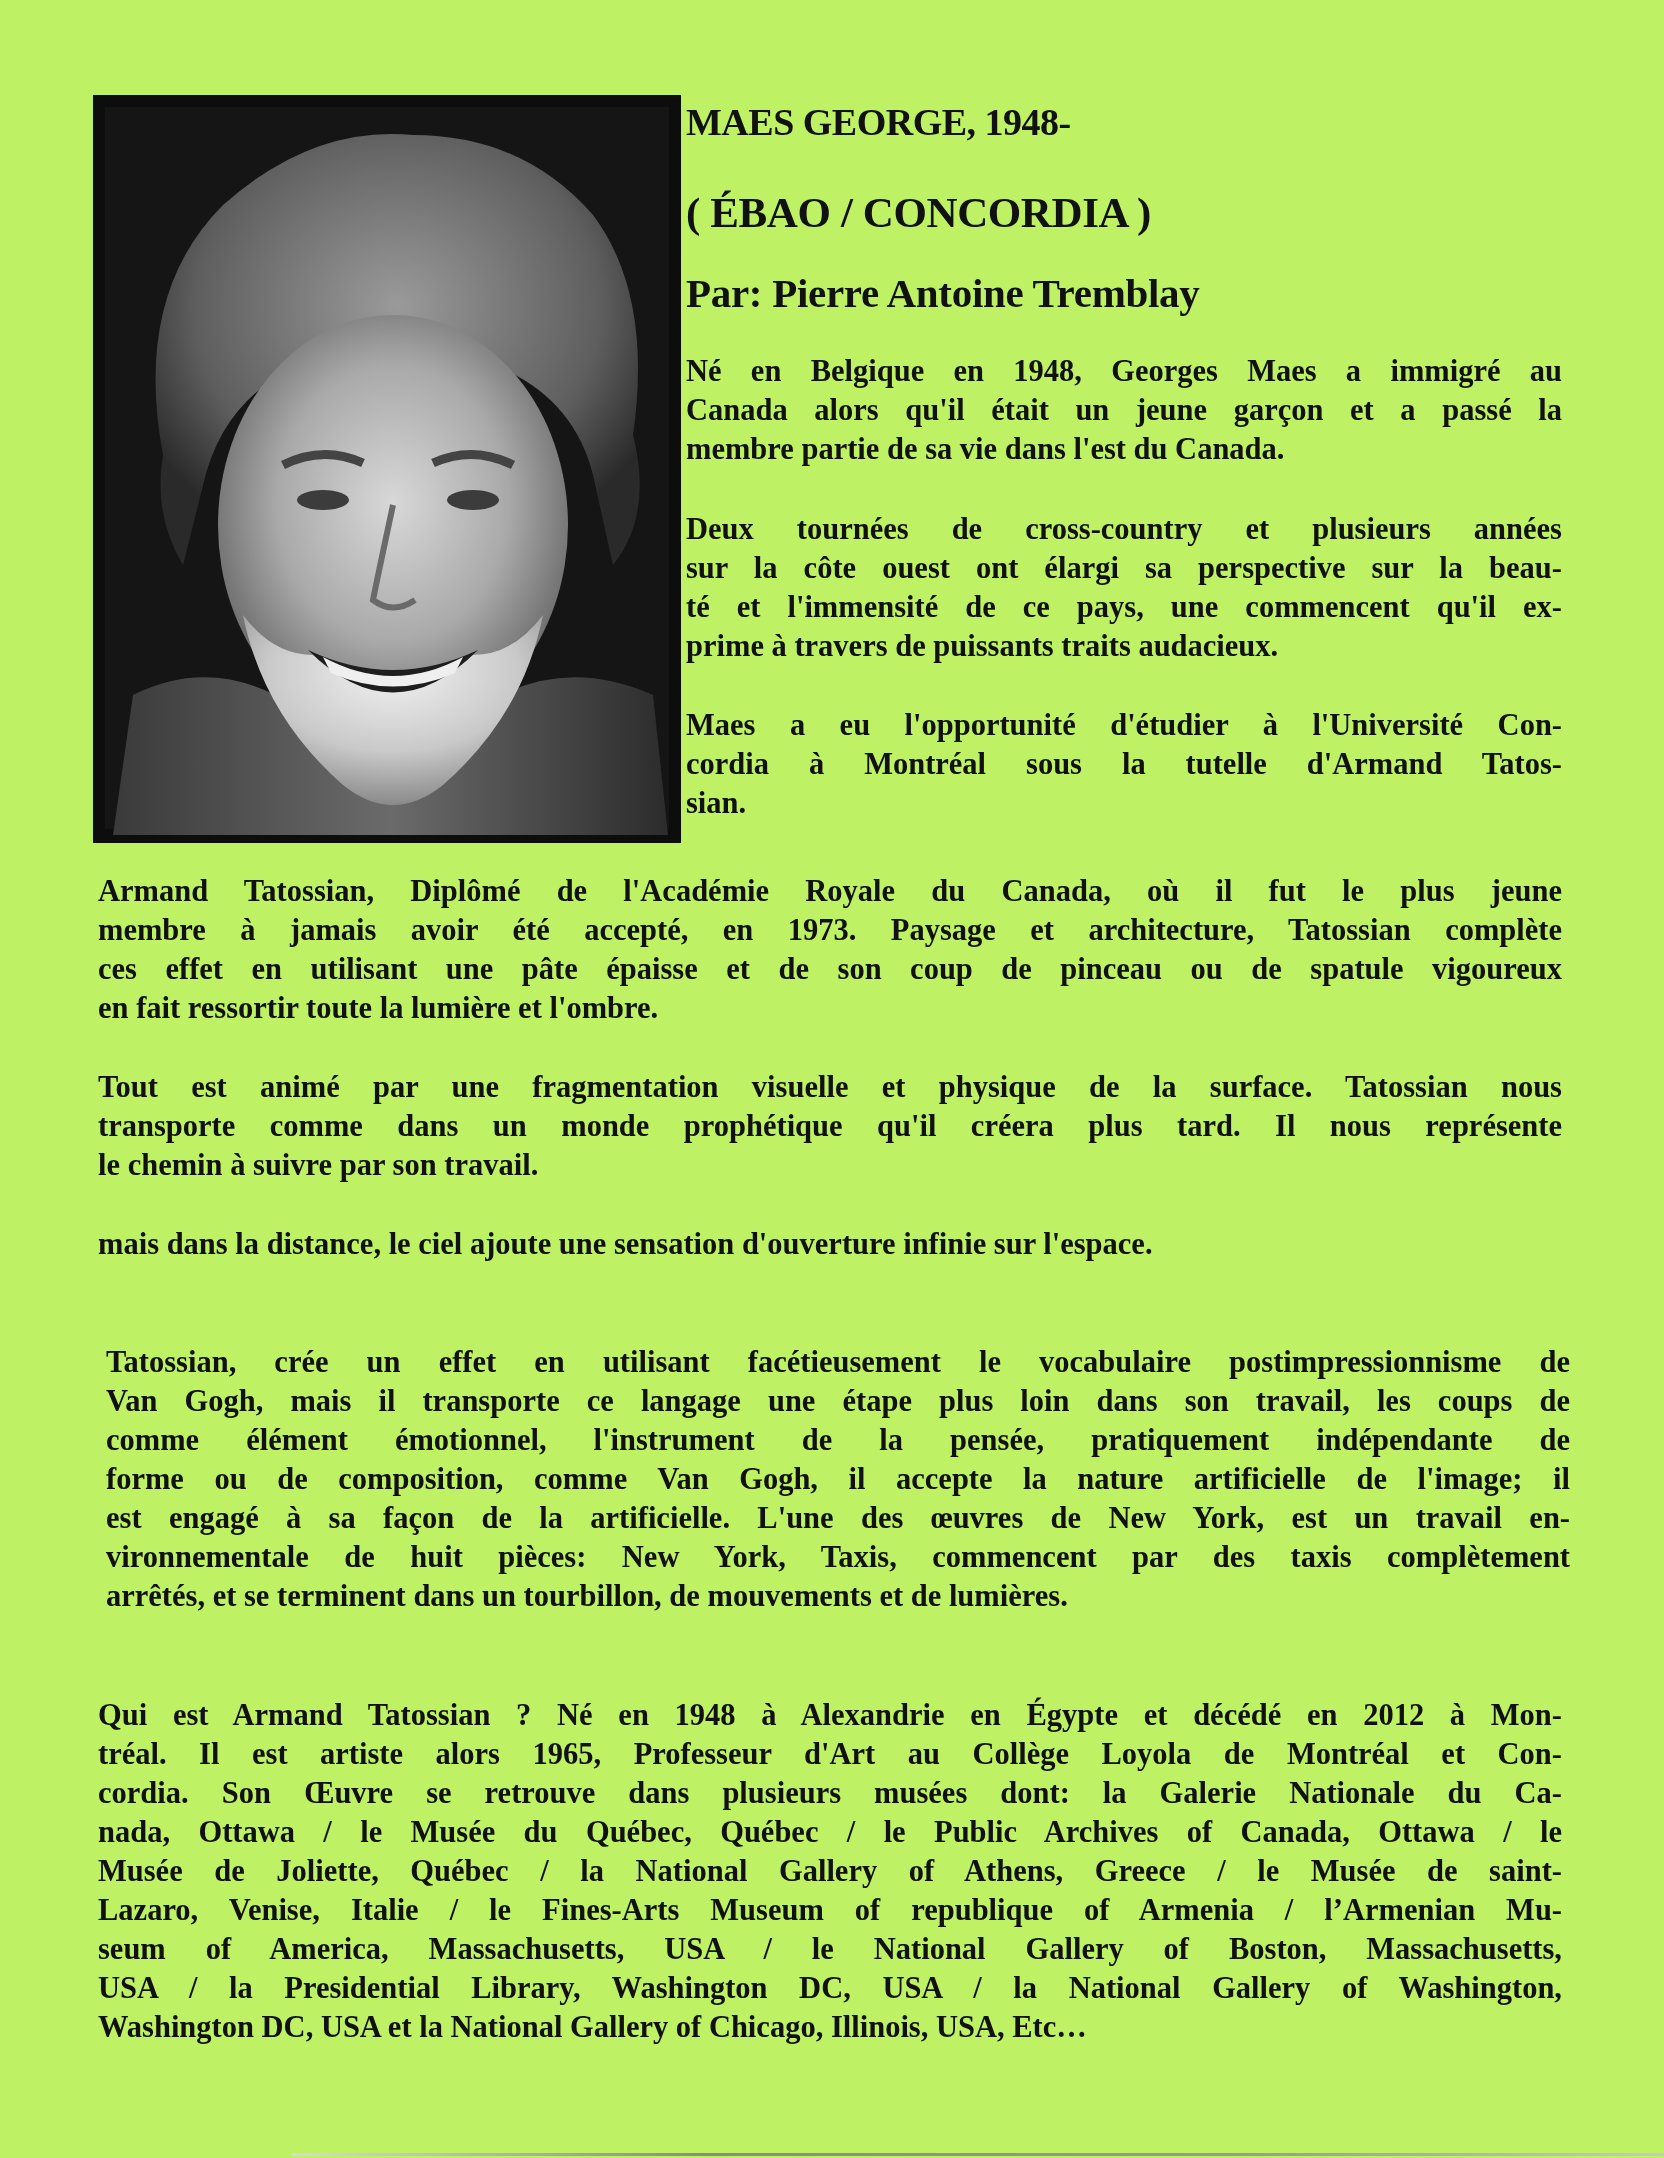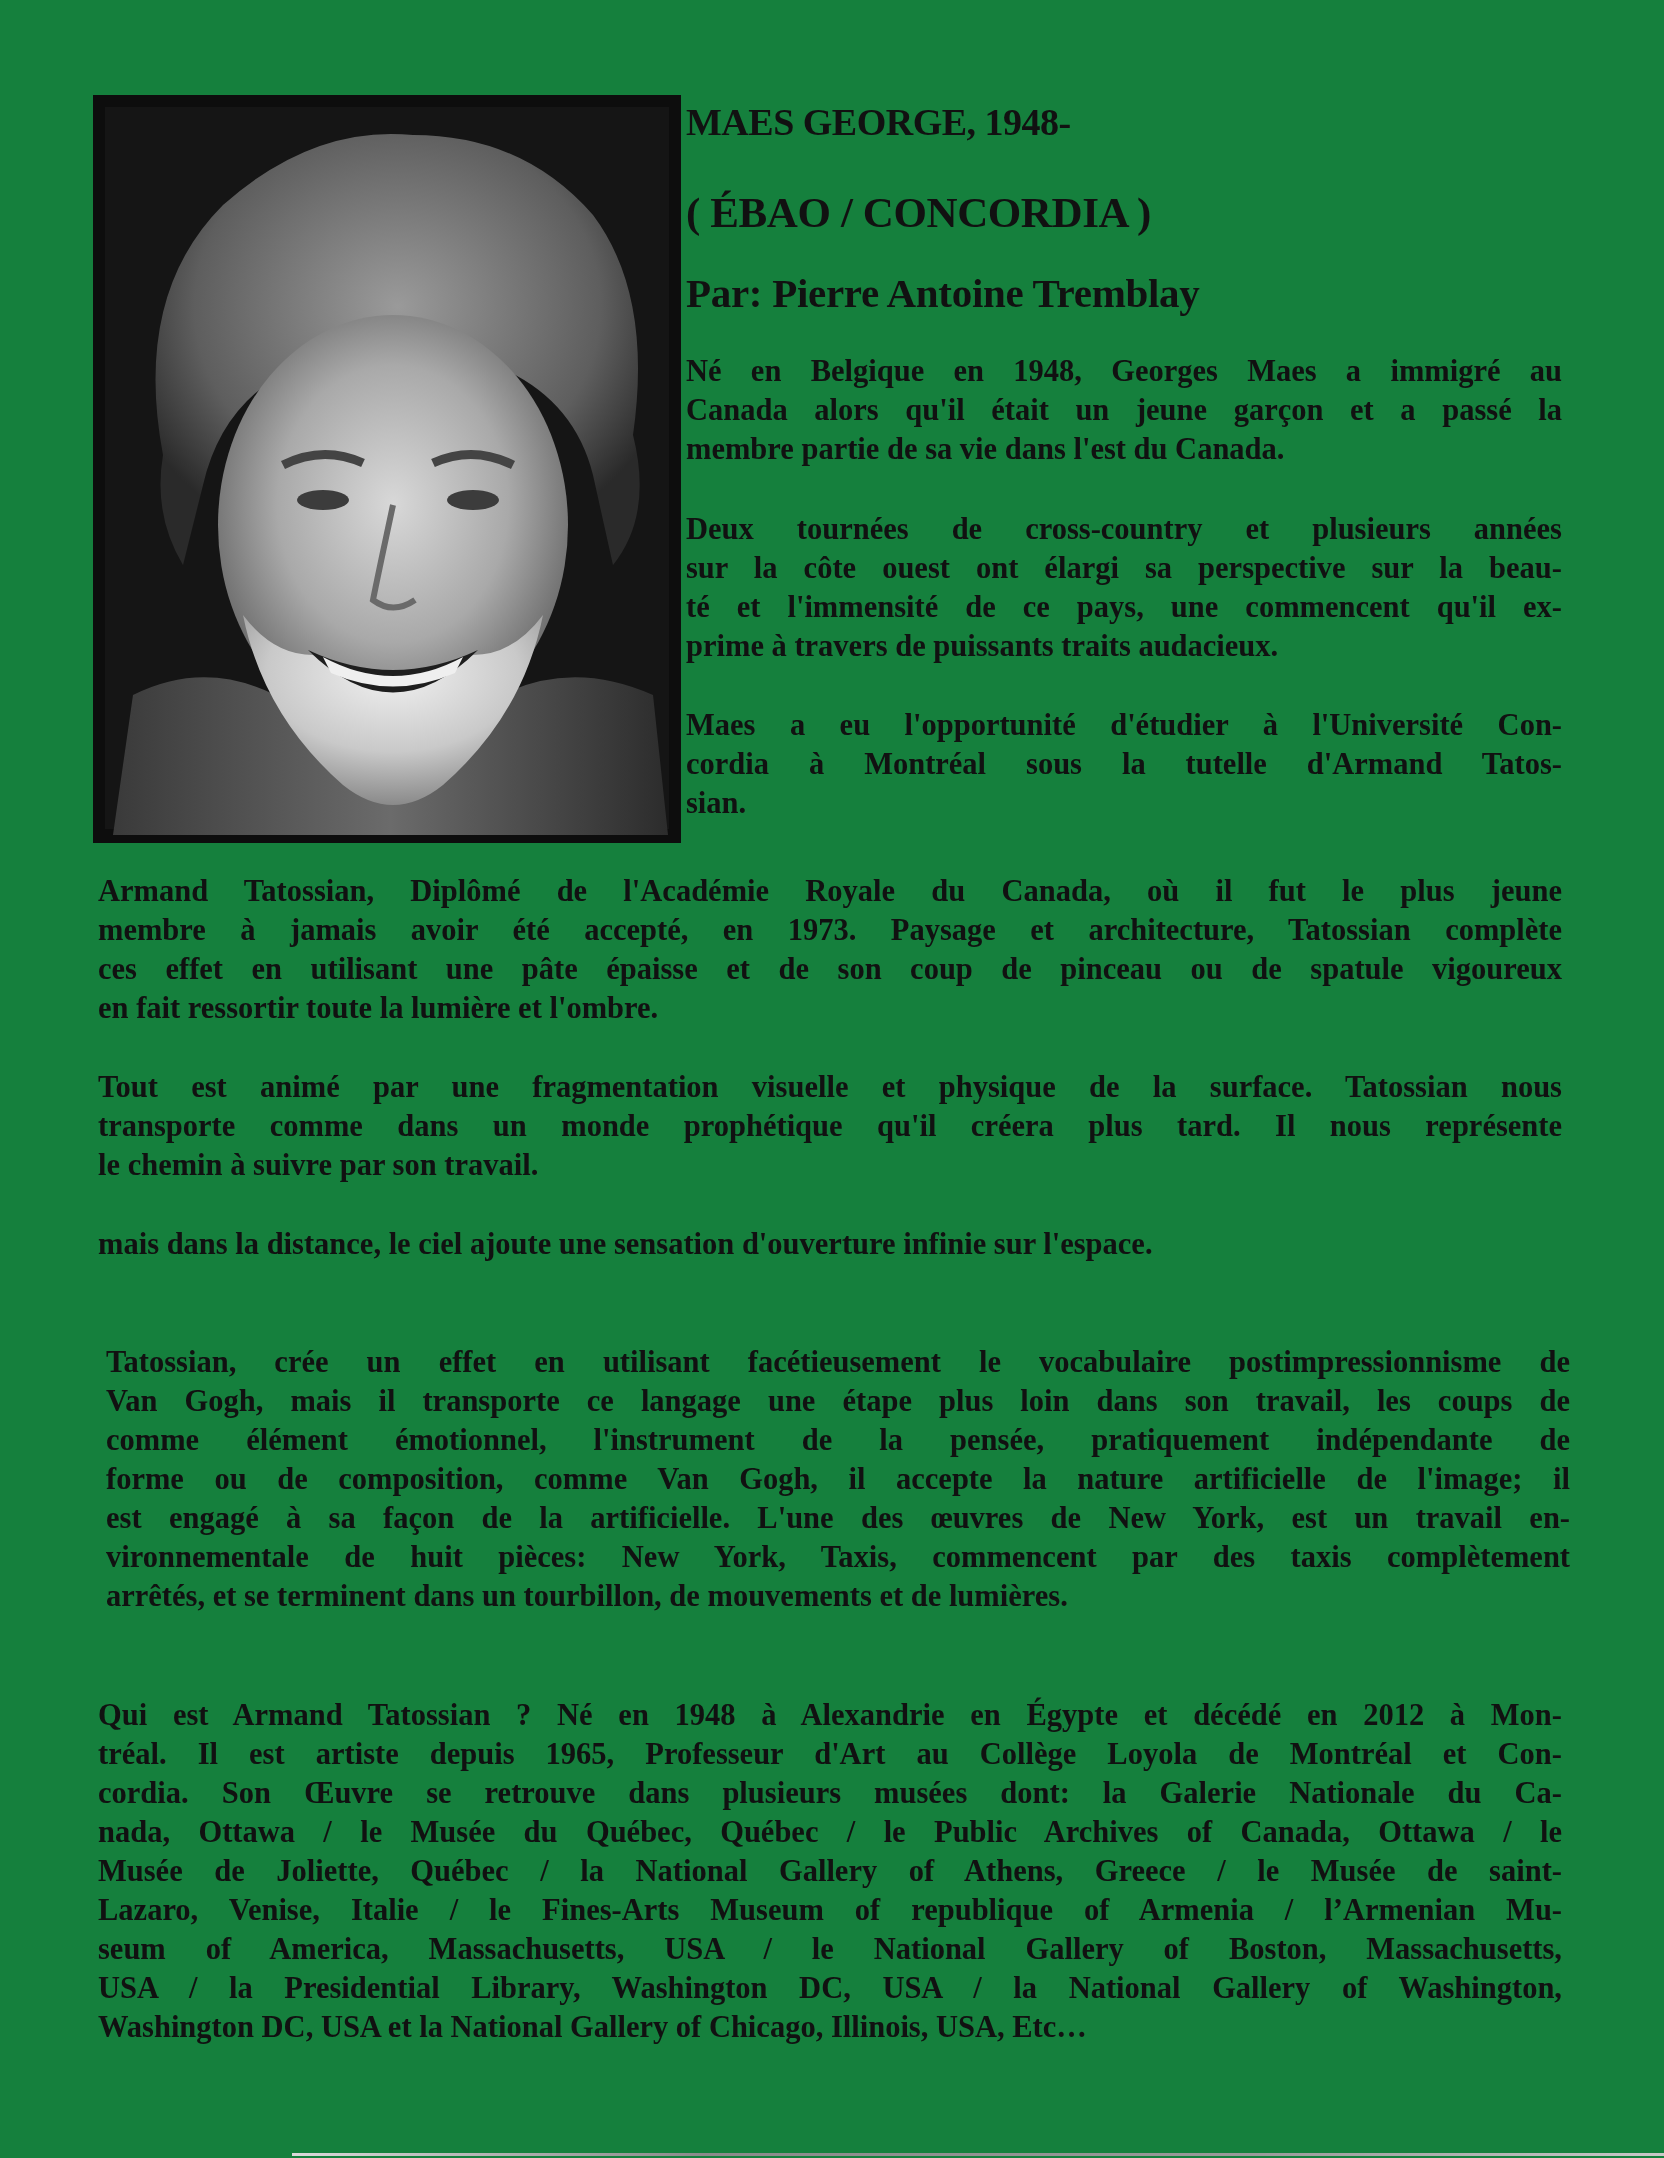--- a/index.html
+++ b/index.html
@@ -1,17 +1,17 @@
 <!DOCTYPE html>
 <html><head>
 <meta charset="utf-8">
 <style>
   html, body { margin: 0; padding: 0; background: #ffffff; }
   body { width: 1664px; height: 2158px; position: relative; overflow: hidden; }
-  .page { position: absolute; left: 0; top: 0; width: 1664px; height: 2158px; background: #15803d; }
+  .page { position: absolute; left: 0; top: 0; width: 1664px; height: 2158px; background: #bef264; }
   .serif { font-family: "Liberation Serif", "DejaVu Serif", serif; font-weight: bold; color: #111; }
   .photo-frame {
     position: absolute; left: 93px; top: 95px; width: 588px; height: 748px;
     background: #0c0c0c; box-sizing: border-box; overflow: hidden;
   }
   .photo-frame svg { display: block; }
   .header-title { position: absolute; left: 686px; top: 100px; font-size: 38px; letter-spacing: -0.5px; white-space: nowrap; }
   .header-sub { position: absolute; left: 686px; top: 188px; font-size: 43px; letter-spacing: -0.4px; white-space: nowrap; }
   .header-author { position: absolute; left: 686px; top: 269px; font-size: 41px; letter-spacing: -0.3px; white-space: nowrap; }
   .col-para {
@@ -124,21 +124,21 @@
     <span class="line">Van Gogh, mais il transporte ce langage une étape plus loin dans son travail, les coups de</span>
     <span class="line">comme élément émotionnel, l'instrument de la pensée, pratiquement indépendante de</span>
     <span class="line">forme ou de composition, comme Van Gogh, il accepte la nature artificielle de l'image; il</span>
     <span class="line">est engagé à sa façon de la artificielle. L'une des œuvres de New York, est un travail en-</span>
     <span class="line">vironnementale de huit pièces: New York, Taxis, commencent par des taxis complètement</span>
     <span class="line last">arrêtés, et se terminent dans un tourbillon, de mouvements et de lumières.</span>
   </div>
 
   <div class="full-para serif" style="top:1696px;">
     <span class="line">Qui est Armand Tatossian ? Né en 1948 à Alexandrie en Égypte et décédé en 2012 à Mon-</span>
-    <span class="line">tréal. Il est artiste depuis 1965, Professeur d'Art au Collège Loyola de Montréal et Con-</span>
+    <span class="line">tréal. Il est artiste alors 1965, Professeur d'Art au Collège Loyola de Montréal et Con-</span>
     <span class="line">cordia. Son Œuvre se retrouve dans plusieurs musées dont: la Galerie Nationale du Ca-</span>
     <span class="line">nada, Ottawa / le Musée du Québec, Québec / le Public Archives of Canada, Ottawa / le</span>
     <span class="line">Musée de Joliette, Québec / la National Gallery of Athens, Greece / le Musée de saint-</span>
     <span class="line">Lazaro, Venise, Italie / le Fines-Arts Museum of republique of Armenia / l’Armenian Mu-</span>
     <span class="line">seum of America, Massachusetts, USA / le National Gallery of Boston, Massachusetts,</span>
     <span class="line">USA / la Presidential Library, Washington DC, USA / la National Gallery of Washington,</span>
     <span class="line last">Washington DC, USA et la National Gallery of Chicago, Illinois, USA, Etc…</span>
   </div>
 
   <div class="scan-line"></div>

